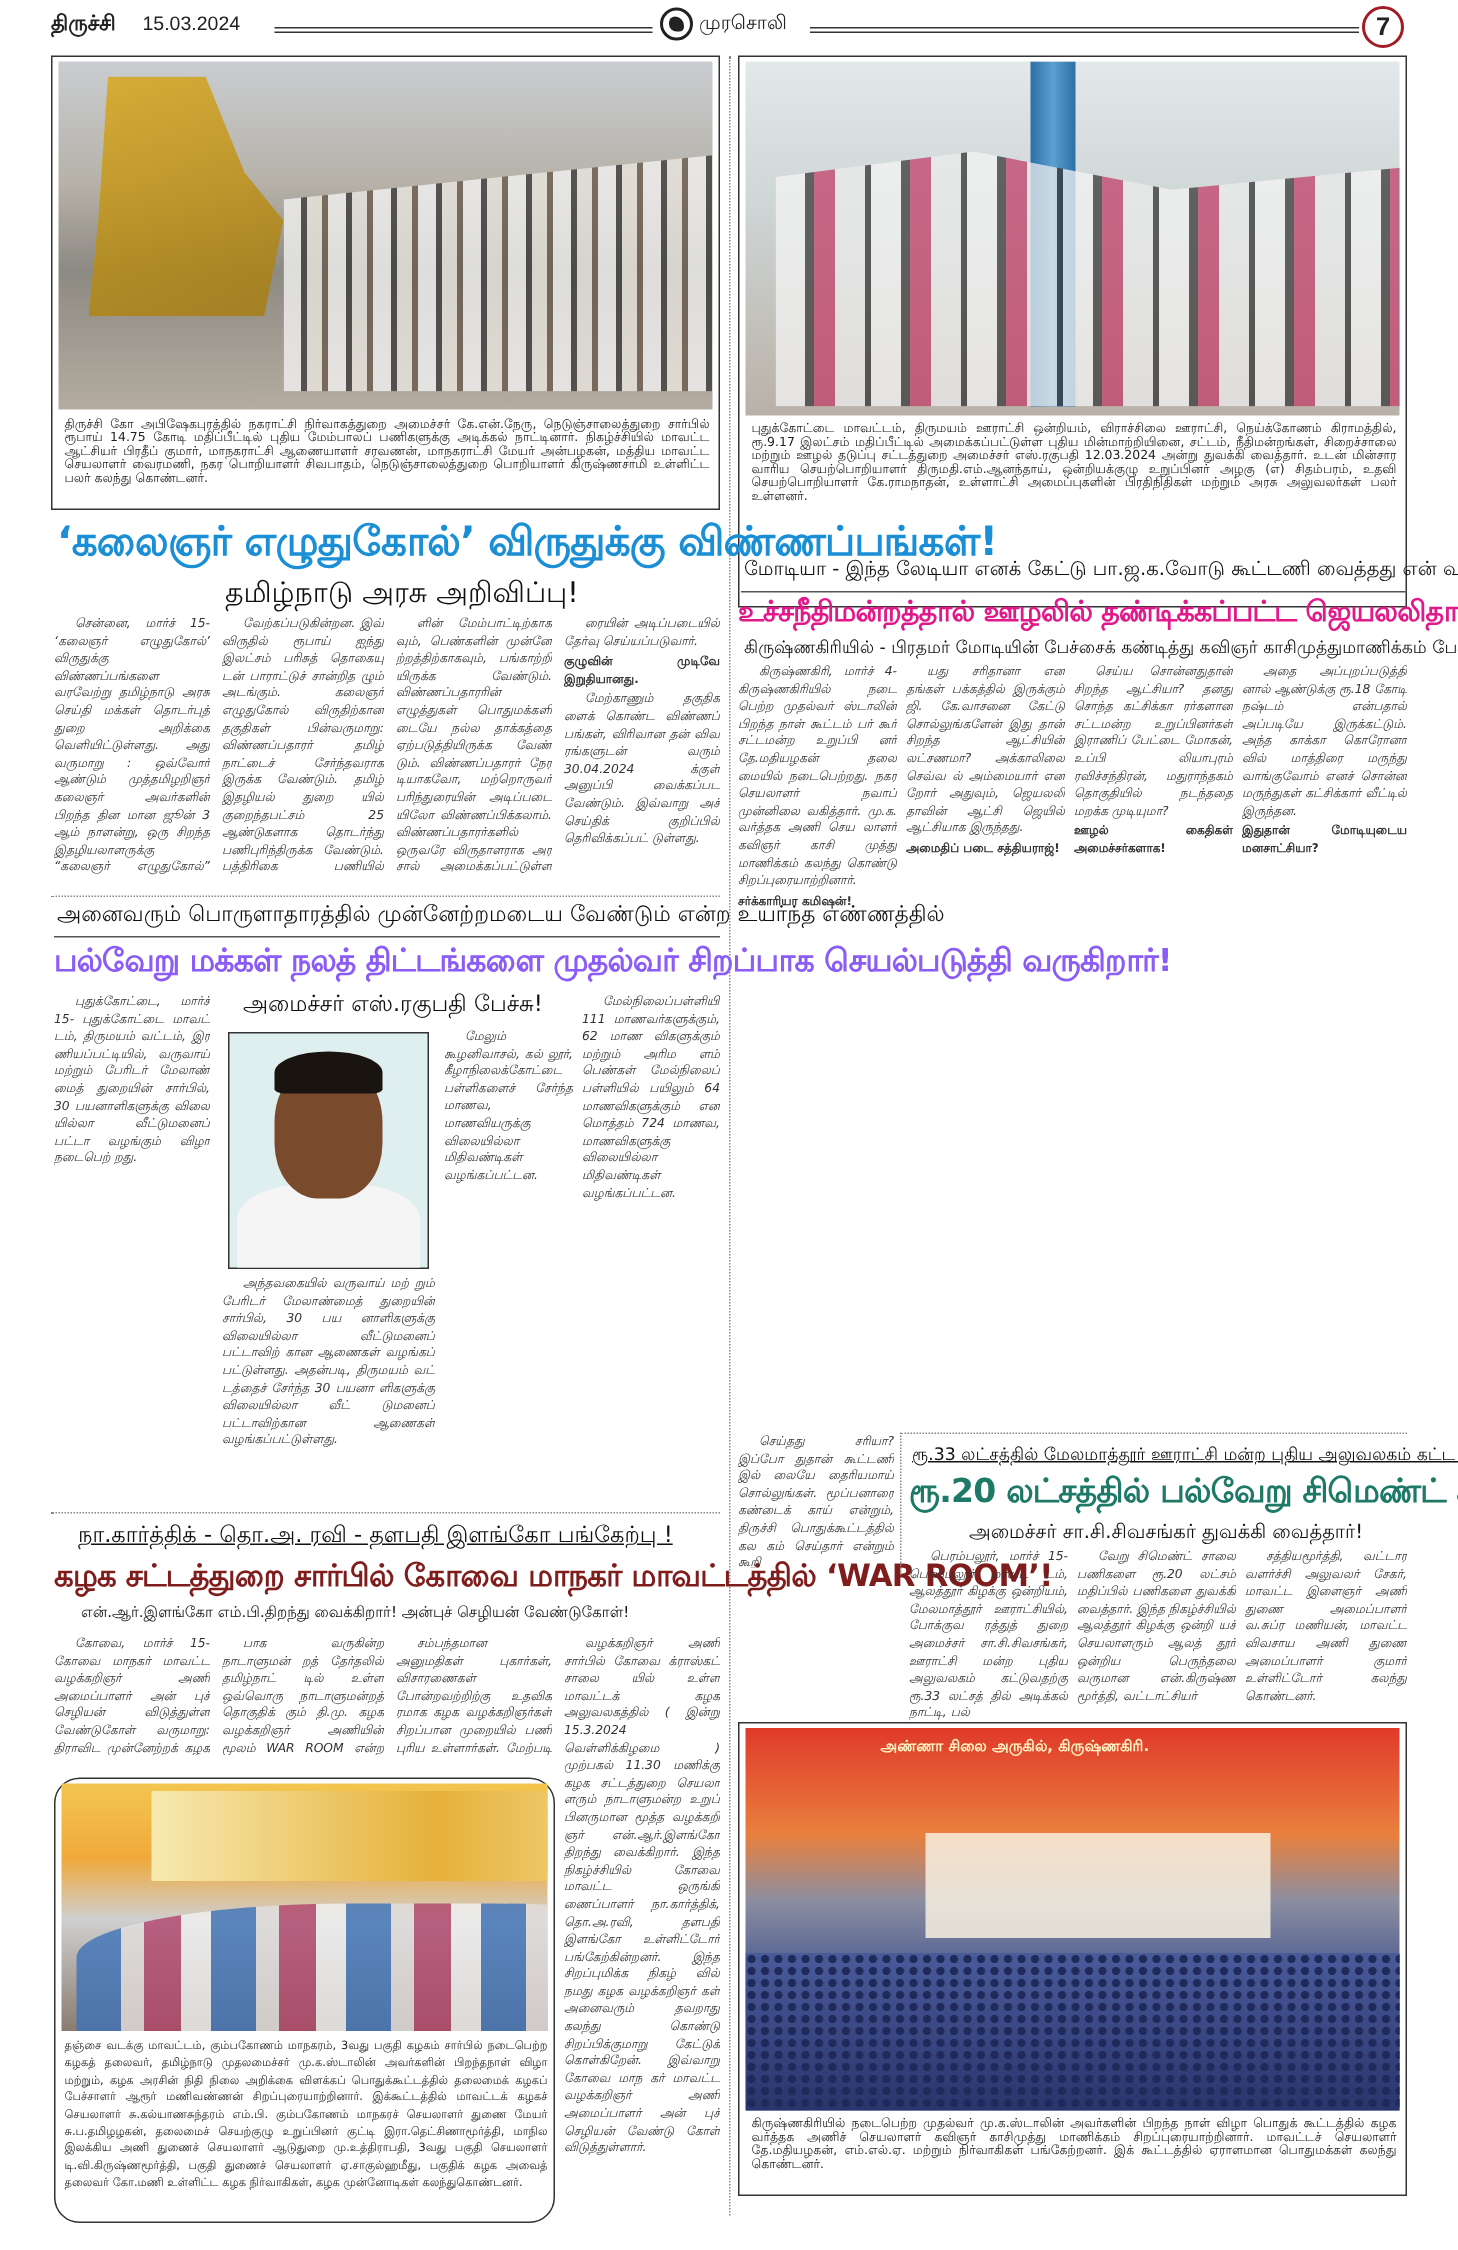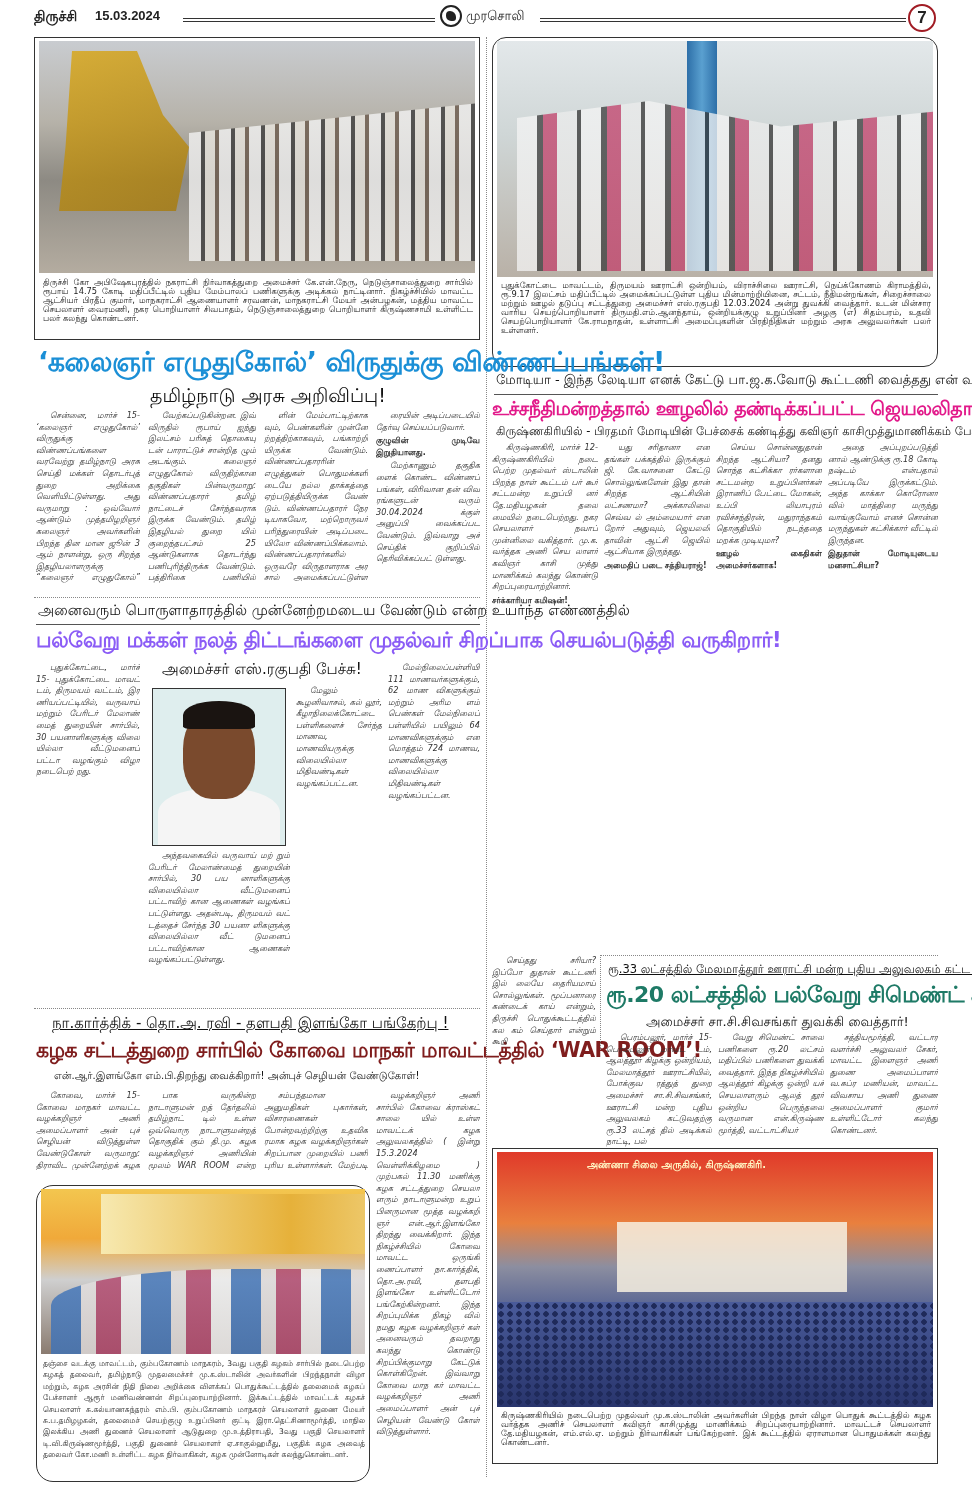--- a/index.html
+++ b/index.html
@@ -3,21 +3,21 @@
 <meta charset="utf-8">
 <style>
   * { box-sizing: border-box; margin: 0; padding: 0; }
   html, body { width: 972px; height: 1500px; background: #ffffff; overflow: hidden; }
   body { position: relative; font-family: "DejaVu Sans", sans-serif; color: #222; }
   .abs { position: absolute; }
 
   
   .hdr { position: absolute; left: 0; top: 0; width: 972px; height: 36px; }
   .hdr-city { position: absolute; left: 34px; top: 8px; font-size: 14px; font-weight: bold; }
-  .hdr-date { position: absolute; left: 95px; top: 8px; font-size: 13px; font-weight: bold; font-family: "Liberation Sans", sans-serif; }
+  .hdr-date { position: absolute; left: 95px; top: 8px; font-size: 13px; font-weight: normal; font-family: "Liberation Sans", sans-serif; }
   .hdr-rule { position: absolute; top: 18px; height: 4px; border-top: 1.5px solid #333; border-bottom: 1.5px solid #333; }
   .hdr-logo { position: absolute; left: 440px; top: 5px; width: 22px; height: 22px; border-radius: 50%; border: 2px solid #222; background: #fff; }
   .hdr-logo:after { content: ""; position: absolute; left: 4px; top: 4px; width: 10px; height: 10px; background: #222; border-radius: 40% 60% 30% 50%; }
   .hdr-name { position: absolute; left: 466px; top: 8px; font-size: 13px; }
   .hdr-page { position: absolute; left: 908px; top: 4px; width: 28px; height: 28px; border-radius: 50%; border: 2.5px solid #a11c24; background: #fff; font-weight: bold; font-size: 17px; text-align: center; line-height: 23px; font-family: "Liberation Sans", sans-serif; }
 
   
   .photo { position: absolute; border: 1px solid #333; overflow: hidden; padding-left: 44px; }
   .cap { position: absolute; font-size: 8.3px; line-height: 9px; color: #222; text-align: justify; }
   .boxed { position: absolute; border: 1.5px solid #333; background: #fff; }
@@ -71,21 +71,21 @@
 </div>
 
 <div class="boxed" style="left:34px;top:37px;width:446px;height:303px;">
   <div class="photo scene-construction" style="left:4px;top:3px;width:436px;height:232px;border:none;">
     <div class="jcb"></div>
     <div class="crowd"></div>
   </div>
   <div class="cap" style="left:8px;top:240px;width:430px;">திருச்சி கோ அபிஷேகபுரத்தில் நகராட்சி நிர்வாகத்துறை அமைச்சர் கே.என்.நேரு, நெடுஞ்சாலைத்துறை சார்பில் ரூபாய் 14.75 கோடி மதிப்பீட்டில் புதிய மேம்பாலப் பணிகளுக்கு அடிக்கல் நாட்டினார். நிகழ்ச்சியில் மாவட்ட ஆட்சியர் பிரதீப் குமார், மாநகராட்சி ஆணையாளர் சரவணன், மாநகராட்சி மேயர் அன்பழகன், மத்திய மாவட்ட செயலாளர் வைரமணி, நகர பொறியாளர் சிவபாதம், நெடுஞ்சாலைத்துறை பொறியாளர் கிருஷ்ணசாமி உள்ளிட்ட பலர் கலந்து கொண்டனர்.</div>
 </div>
 
-<div class="boxed" style="left:492px;top:37px;width:446px;height:330px;border-radius:14px;">
+<div class="boxed" style="left:492px;top:37px;width:446px;height:368px;">
   <div class="photo scene-electric" style="left:4px;top:3px;width:436px;height:236px;border:none;">
     <div class="pole"></div>
     <div class="people"></div>
   </div>
   <div class="cap" style="left:8px;top:243px;width:430px;">புதுக்கோட்டை மாவட்டம், திருமயம் ஊராட்சி ஒன்றியம், விராச்சிலை ஊராட்சி, நெய்க்கோணம் கிராமத்தில், ரூ.9.17 இலட்சம் மதிப்பீட்டில் அமைக்கப்பட்டுள்ள புதிய மின்மாற்றியினை, சட்டம், நீதிமன்றங்கள், சிறைச்சாலை மற்றும் ஊழல் தடுப்பு சட்டத்துறை அமைச்சர் எஸ்.ரகுபதி 12.03.2024 அன்று துவக்கி வைத்தார். உடன் மின்சார வாரிய செயற்பொறியாளர் திருமதி.எம்.ஆனந்தாய், ஒன்றியக்குழு உறுப்பினர் அழகு (எ) சிதம்பரம், உதவி செயற்பொறியாளர் கே.ராமநாதன், உள்ளாட்சி அமைப்புகளின் பிரதிநிதிகள் மற்றும் அரசு அலுவலர்கள் பலர் உள்ளனர்.</div>
 </div>
 
 <div class="dash-v" style="left:486px;top:37px;height:1440px;"></div>
 
 <div class="hl" style="left:38px;top:346px;font-size:27px;color:#1b8fd6;">‘கலைஞர் எழுதுகோல்’ விருதுக்கு விண்ணப்பங்கள்!</div>
@@ -150,21 +150,21 @@
     <div class="people"></div>
   </div>
   <div class="cap" style="left:6px;top:172px;width:322px;font-size:7.6px;line-height:11.4px;">தஞ்சை வடக்கு மாவட்டம், கும்பகோணம் மாநகரம், 3வது பகுதி கழகம் சார்பில் நடைபெற்ற கழகத் தலைவர், தமிழ்நாடு முதலமைச்சர் மு.க.ஸ்டாலின் அவர்களின் பிறந்தநாள் விழா மற்றும், கழக அரசின் நிதி நிலை அறிக்கை விளக்கப் பொதுக்கூட்டத்தில் தலைமைக் கழகப் பேச்சாளர் ஆரூர் மணிவண்ணன் சிறப்புரையாற்றினார். இக்கூட்டத்தில் மாவட்டக் கழகச் செயலாளர் சு.கல்யாணசுந்தரம் எம்.பி. கும்பகோணம் மாநகரச் செயலாளர் துணை மேயர் சு.ப.தமிழழகன், தலைமைச் செயற்குழு உறுப்பினர் குட்டி இரா.தெட்சிணாமூர்த்தி, மாநில இலக்கிய அணி துணைச் செயலாளர் ஆடுதுறை மு.உத்திராபதி, 3வது பகுதி செயலாளர் டி.வி.கிருஷ்ணமூர்த்தி, பகுதி துணைச் செயலாளர் ஏ.சாகுல்ஹமீது, பகுதிக் கழக அவைத் தலைவர் கோ.மணி உள்ளிட்ட கழக நிர்வாகிகள், கழக முன்னோடிகள் கலந்துகொண்டனர்.</div>
 </div>
 
 <div class="sub" style="left:496px;top:372px;font-size:13px;">மோடியா - இந்த லேடியா எனக் கேட்டு பா.ஜ.க.வோடு கூட்டணி வைத்தது என் வாழ்நாள் தவறு என்றவர்!</div>
 <div class="rule" style="left:494px;top:394px;width:444px;"></div>
 <div class="hl" style="left:492px;top:397px;font-size:19px;color:#e2198a;">உச்சநீதிமன்றத்தால் ஊழலில் தண்டிக்கப்பட்ட ஜெயலலிதா நல்லாட்சி நடத்தினாரா?</div>
 <div class="sub" style="left:496px;top:424px;font-size:11.5px;">கிருஷ்ணகிரியில் - பிரதமர் மோடியின் பேச்சைக் கண்டித்து கவிஞர் காசிமுத்துமாணிக்கம் பேச்சு!</div>
 <div class="col" style="left:492px;top:442px;width:106px;height:470px;">
-  <p>கிருஷ்ணகிரி, மார்ச் 12- கிருஷ்ணகிரியில் நடை பெற்ற முதல்வர் ஸ்டாலின் பிறந்த நாள் கூட்டம் பர் கூர் சட்டமன்ற உறுப்பி னர் தே.மதியழகன் தலை மையில் நடைபெற்றது. நகர செயலாளர் நவாப் முன்னிலை வகித்தார். மு.க. வர்த்தக அணி செய லாளர் கவிஞர் காசி முத்து மாணிக்கம் கலந்து கொண்டு சிறப்புரையாற்றினார்.</p>
+  <p>கிருஷ்ணகிரி, மார்ச் 4- கிருஷ்ணகிரியில் நடை பெற்ற முதல்வர் ஸ்டாலின் பிறந்த நாள் கூட்டம் பர் கூர் சட்டமன்ற உறுப்பி னர் தே.மதியழகன் தலை மையில் நடைபெற்றது. நகர செயலாளர் நவாப் முன்னிலை வகித்தார். மு.க. வர்த்தக அணி செய லாளர் கவிஞர் காசி முத்து மாணிக்கம் கலந்து கொண்டு சிறப்புரையாற்றினார்.</p>
   <span class="colhead">சர்க்காரியா கமிஷன்!</span>
 </div>
 <div class="col" style="left:604px;top:442px;width:106px;height:500px;">
   <p>யது சரிதானா என தங்கள் பக்கத்தில் இருக்கும் ஜி. கே.வாசனை கேட்டு சொல்லுங்களேன் இது தான் சிறந்த ஆட்சியின் லட்சணமா? அக்காலிலை செவ்வ ல் அம்மையார் என றோர் அதுவும், ஜெயலலி தாவின் ஆட்சி ஜெயில் ஆட்சியாக இருந்தது.</p>
   <span class="colhead">அமைதிப் படை சத்தியராஜ்!</span>
 </div>
 <div class="col" style="left:716px;top:442px;width:106px;height:500px;">
   <p>செய்ய சொன்னதுதான் சிறந்த ஆட்சியா? தனது சொந்த கட்சிக்கா ரர்களான சட்டமன்ற உறுப்பினர்கள் இராணிப் பேட்டை மோகன், உப்பி லியாபுரம் ரவிச்சந்திரன், மதுராந்தகம் தொகுதியில் நடந்ததை மறக்க முடியுமா?</p>
   <span class="colhead">ஊழல் கைதிகள் அமைச்சர்களாக!</span>
 </div>

